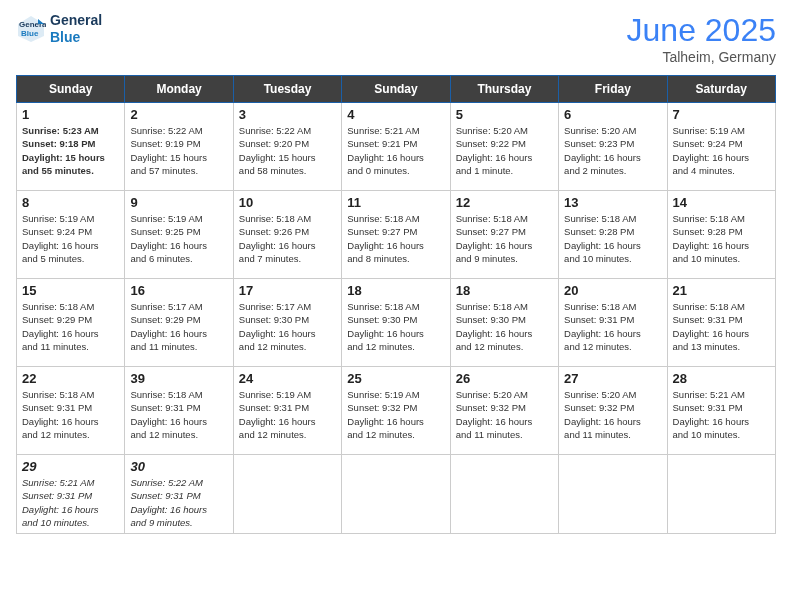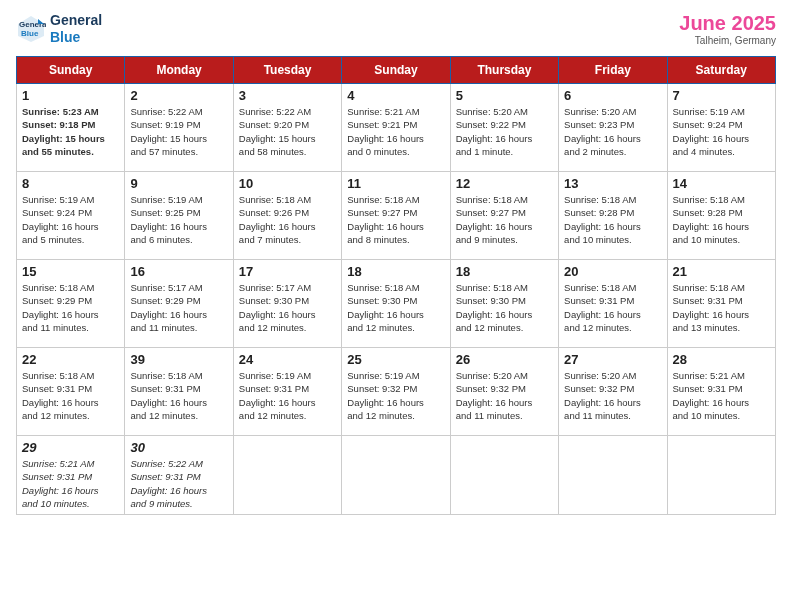--- a/index.html
+++ b/index.html
@@ -28,35 +28,35 @@
       gap: 4px;
     }
     .logo-icon {
       width: 30px;
       height: 30px;
     }
     .title-area {
       text-align: right;
     }
     .month-title {
-      font-size: 20px;
-      font-weight: bold;
-      color: #ec4899;
+      font-size: 32px;
+      font-weight: normal;
+      color: #3b82f6;
     }
     .location {
-      font-size: 10px;
+      font-size: 14px;
       color: #555;
     }
     .calendar {
       width: 100%;
       border-collapse: collapse;
       border: 1px solid #ccc;
     }
     .calendar th {
-      background: #b91c1c;
+      background: #404040;
       color: #fff;
       font-size: 12px;
       font-weight: bold;
       padding: 6px 4px;
       text-align: center;
       border: 1px solid #1a5fa8;
     }
     .calendar td {
       vertical-align: top;
       border: 1px solid #ccc;

